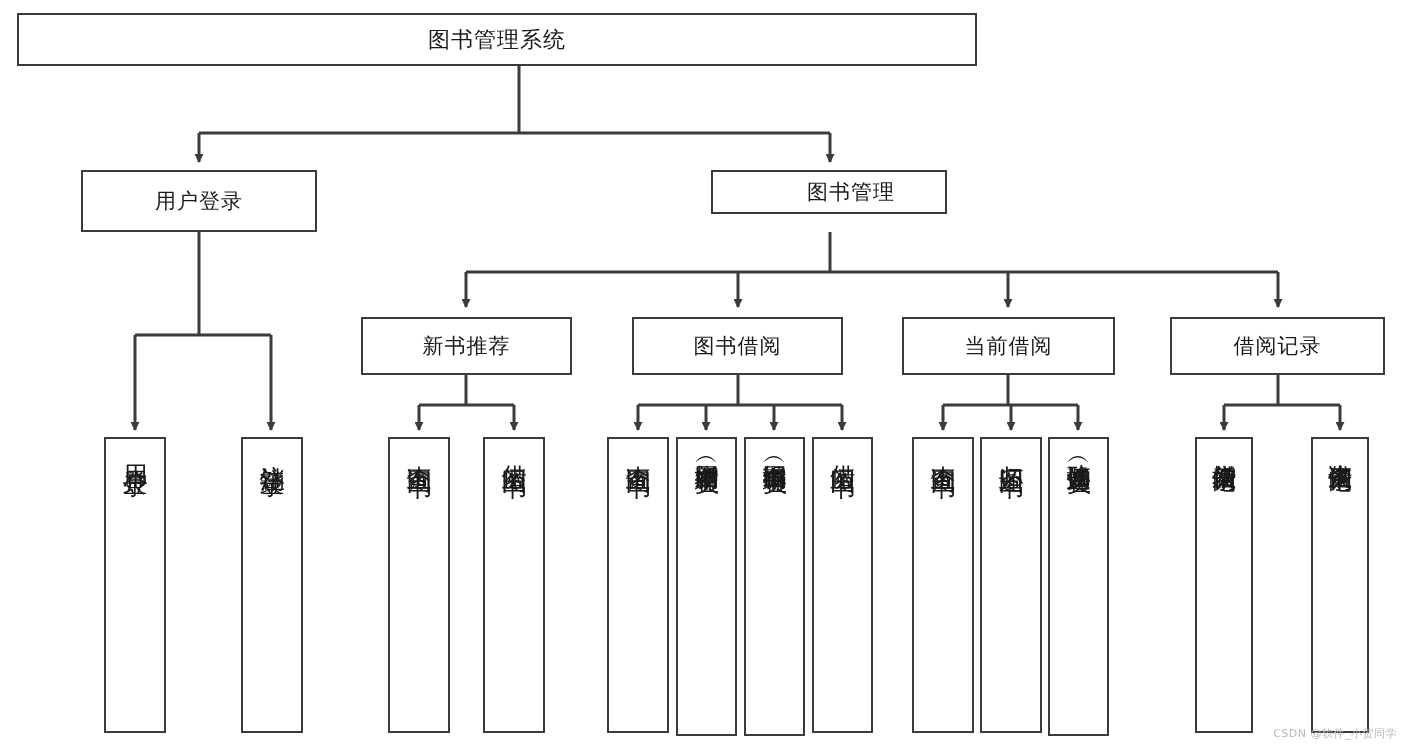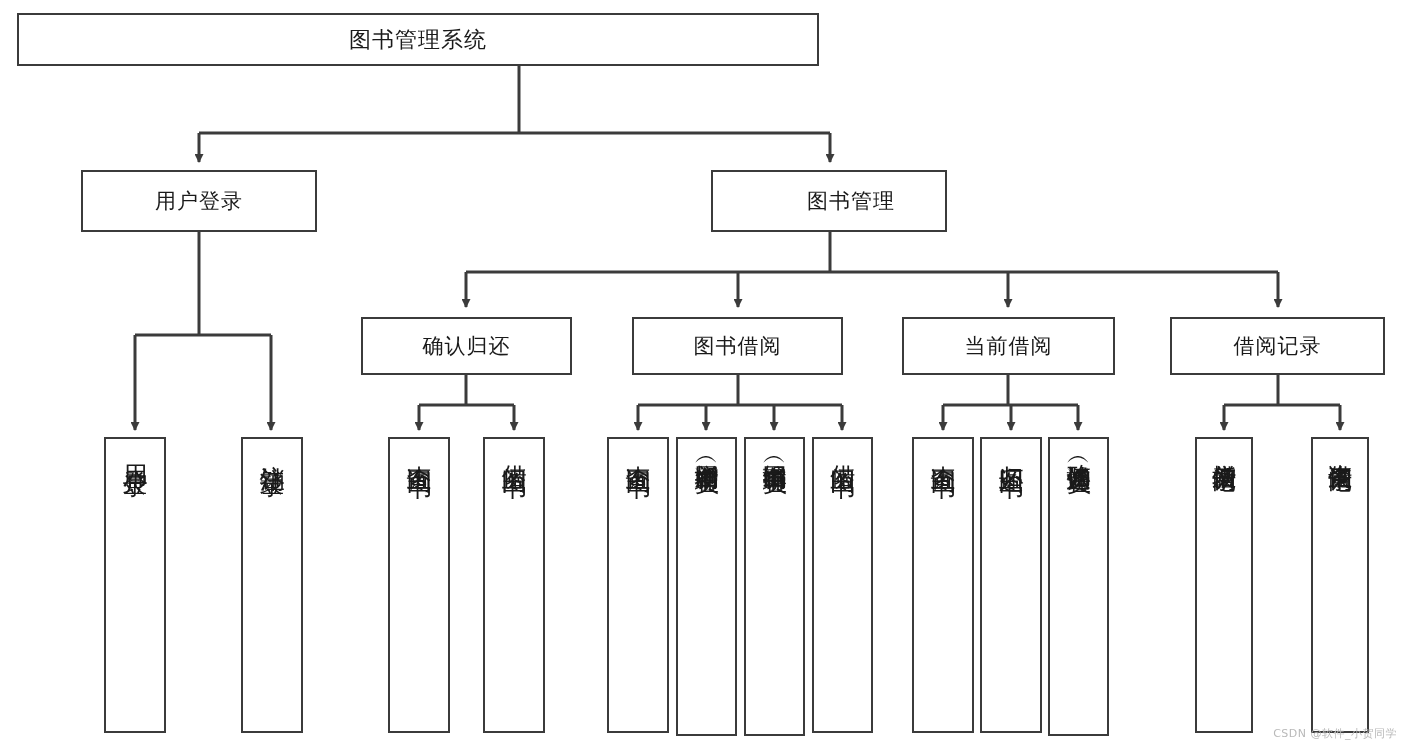--- a/index.html
+++ b/index.html
@@ -128,34 +128,34 @@
       <path d="M1011,405 L1011,430" marker-end="url(#arrow)"></path>
       <path d="M1078,405 L1078,430" marker-end="url(#arrow)"></path>
 
       <path d="M1278,375 L1278,405"></path>
       <path d="M1224,405 L1340,405"></path>
       <path d="M1224,405 L1224,430" marker-end="url(#arrow)"></path>
       <path d="M1340,405 L1340,430" marker-end="url(#arrow)"></path>
     </g>
   </svg>
 
-  <div class="node h-node root" style="left:17px; top:13px; width:802px; height:53px;">
+  <div class="node h-node root" style="left:17px; top:13px; width:960px; height:53px;">
     <span class="node-label">图书管理系统</span>
   </div>
 
   <div class="node h-node" style="left:81px; top:170px; width:236px; height:62px;">
     <span class="node-label">用户登录</span>
   </div>
 
-  <div class="node h-node" style="left:711px; top:170px; width:236px; height:62px;padding-left:44px;">
+  <div class="node h-node" style="left:711px; top:170px; width:236px; height:44px;padding-left:44px;">
     <span class="node-label">图书管理</span>
   </div>
 
   <div class="node h-node" style="left:361px; top:317px; width:211px; height:58px;">
-    <span class="node-label">确认归还</span>
+    <span class="node-label">新书推荐</span>
   </div>
 
   <div class="node h-node" style="left:902px; top:317px; width:213px; height:58px;">
     <span class="node-label">当前借阅</span>
   </div>
 
   <div class="node h-node" style="left:632px; top:317px; width:211px; height:58px;">
     <span class="node-label">图书借阅</span>
   </div>
 

